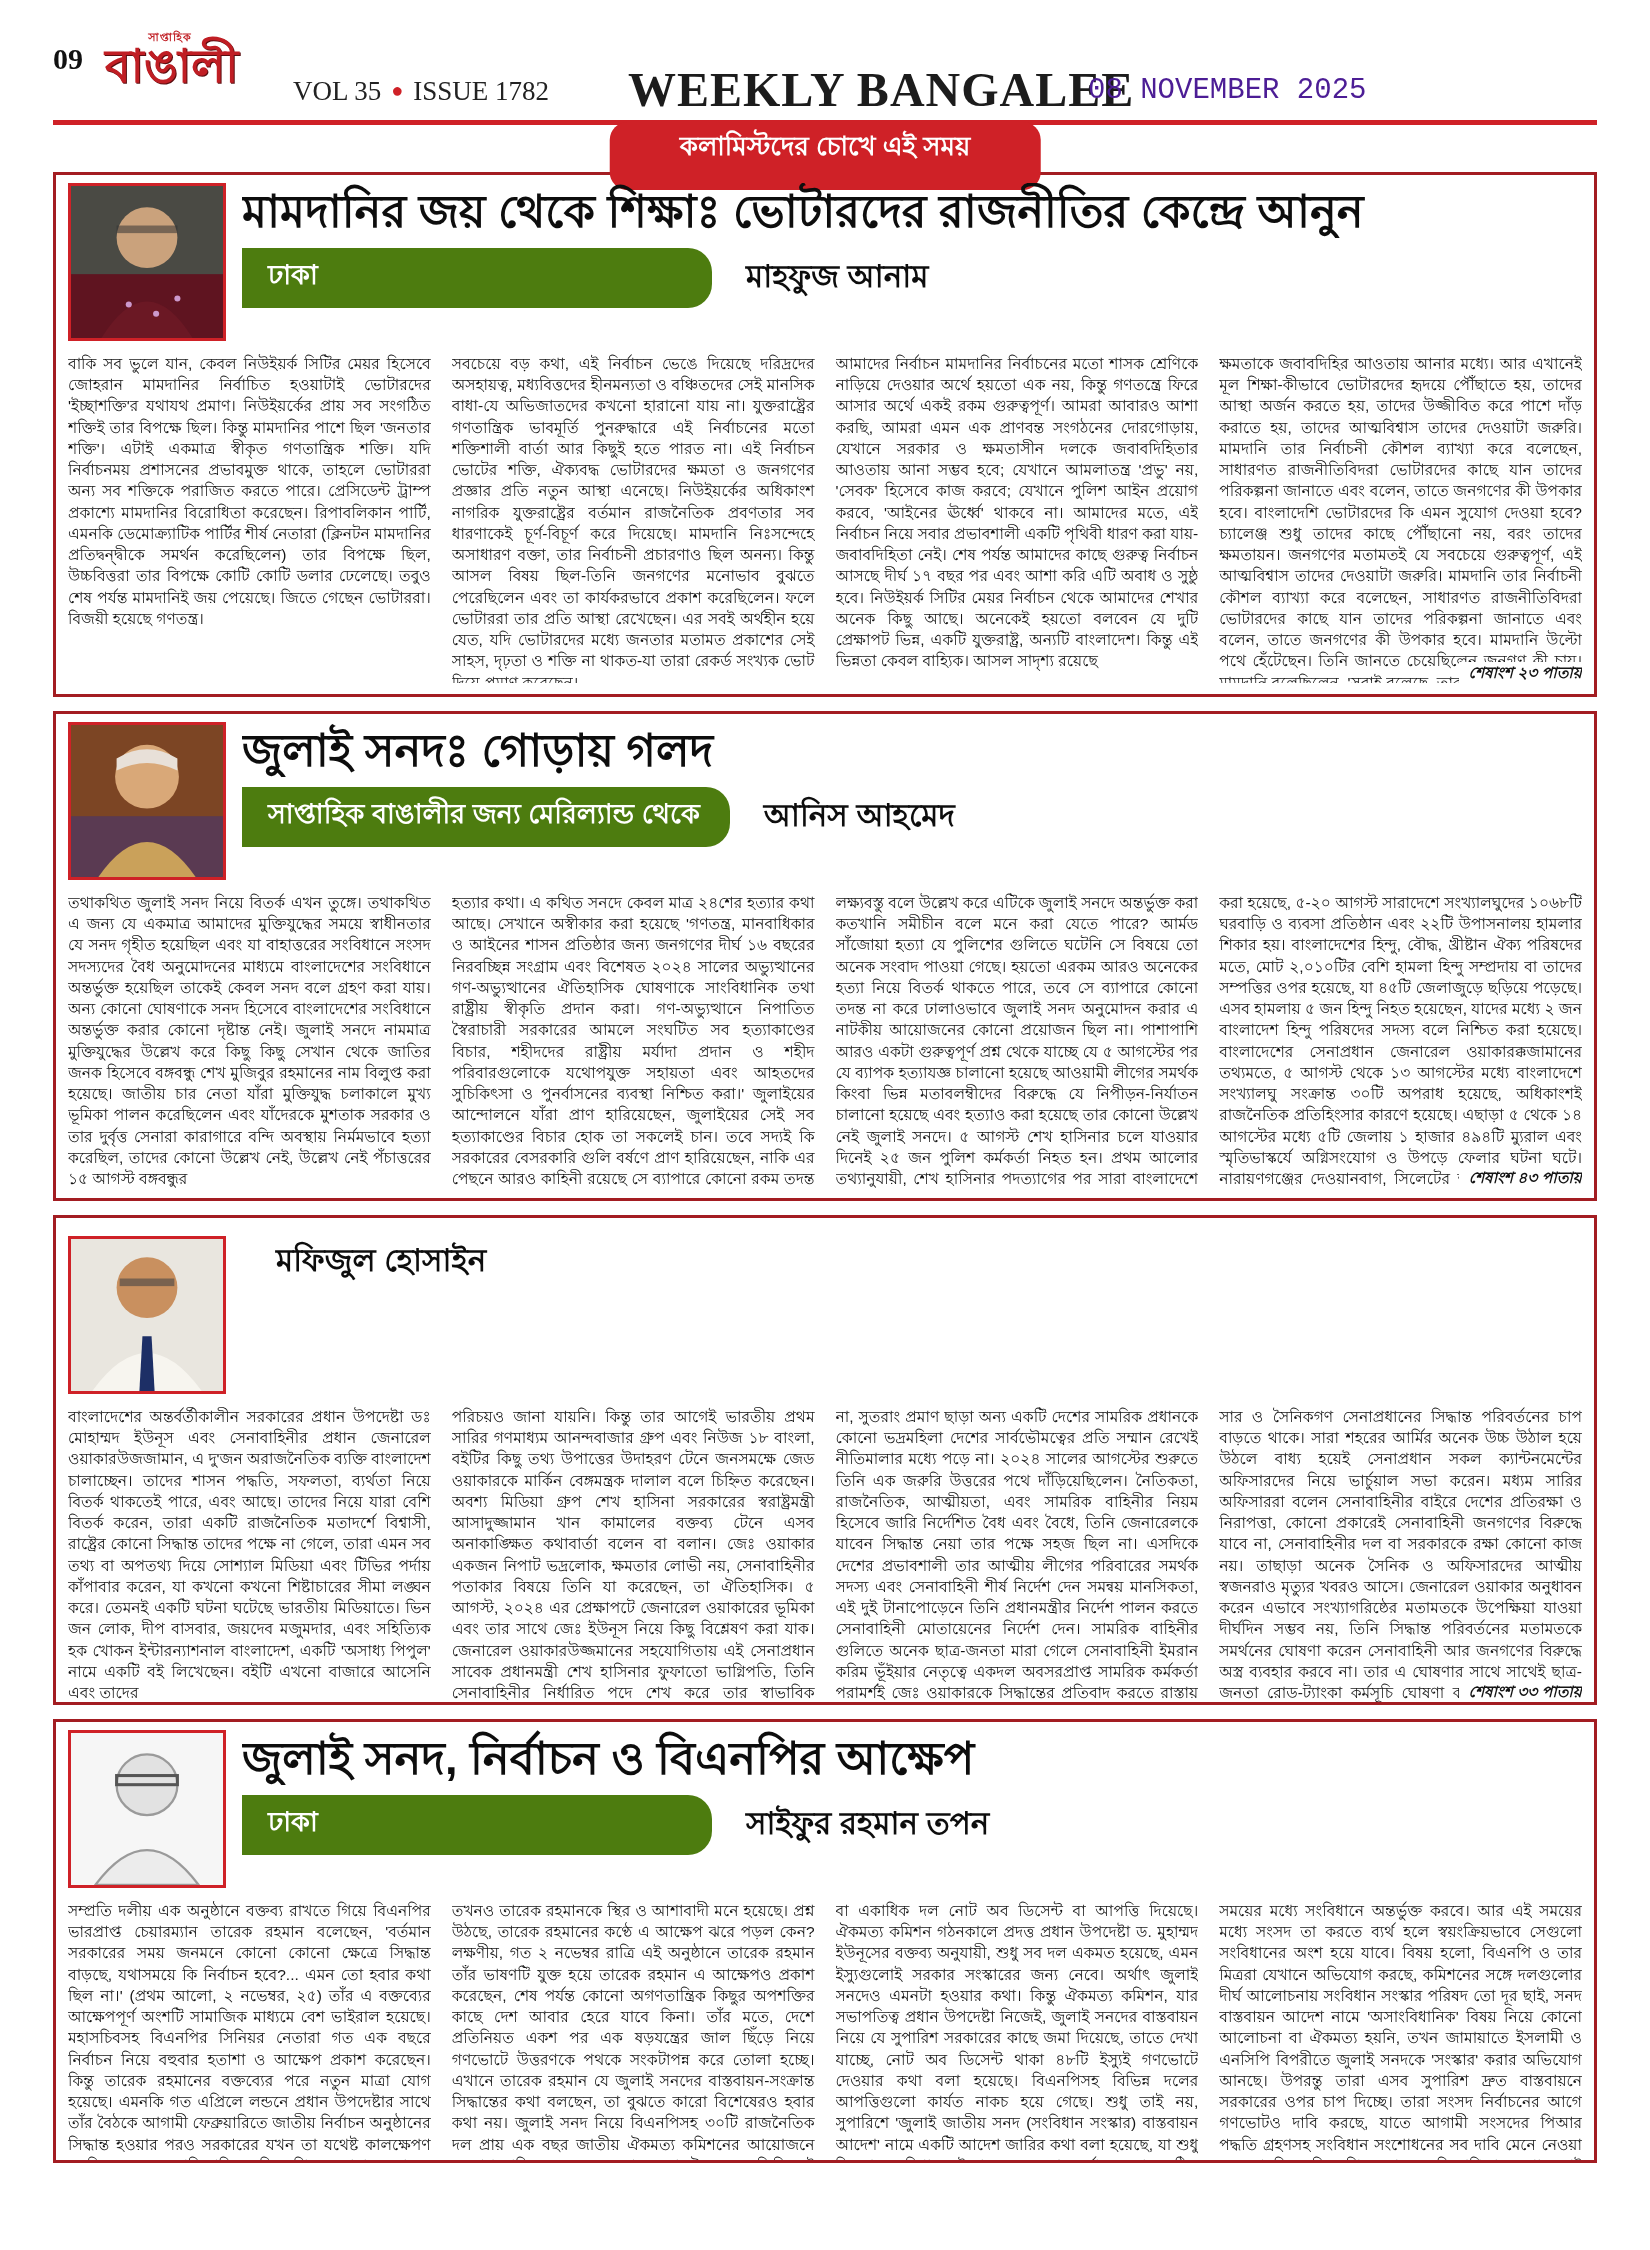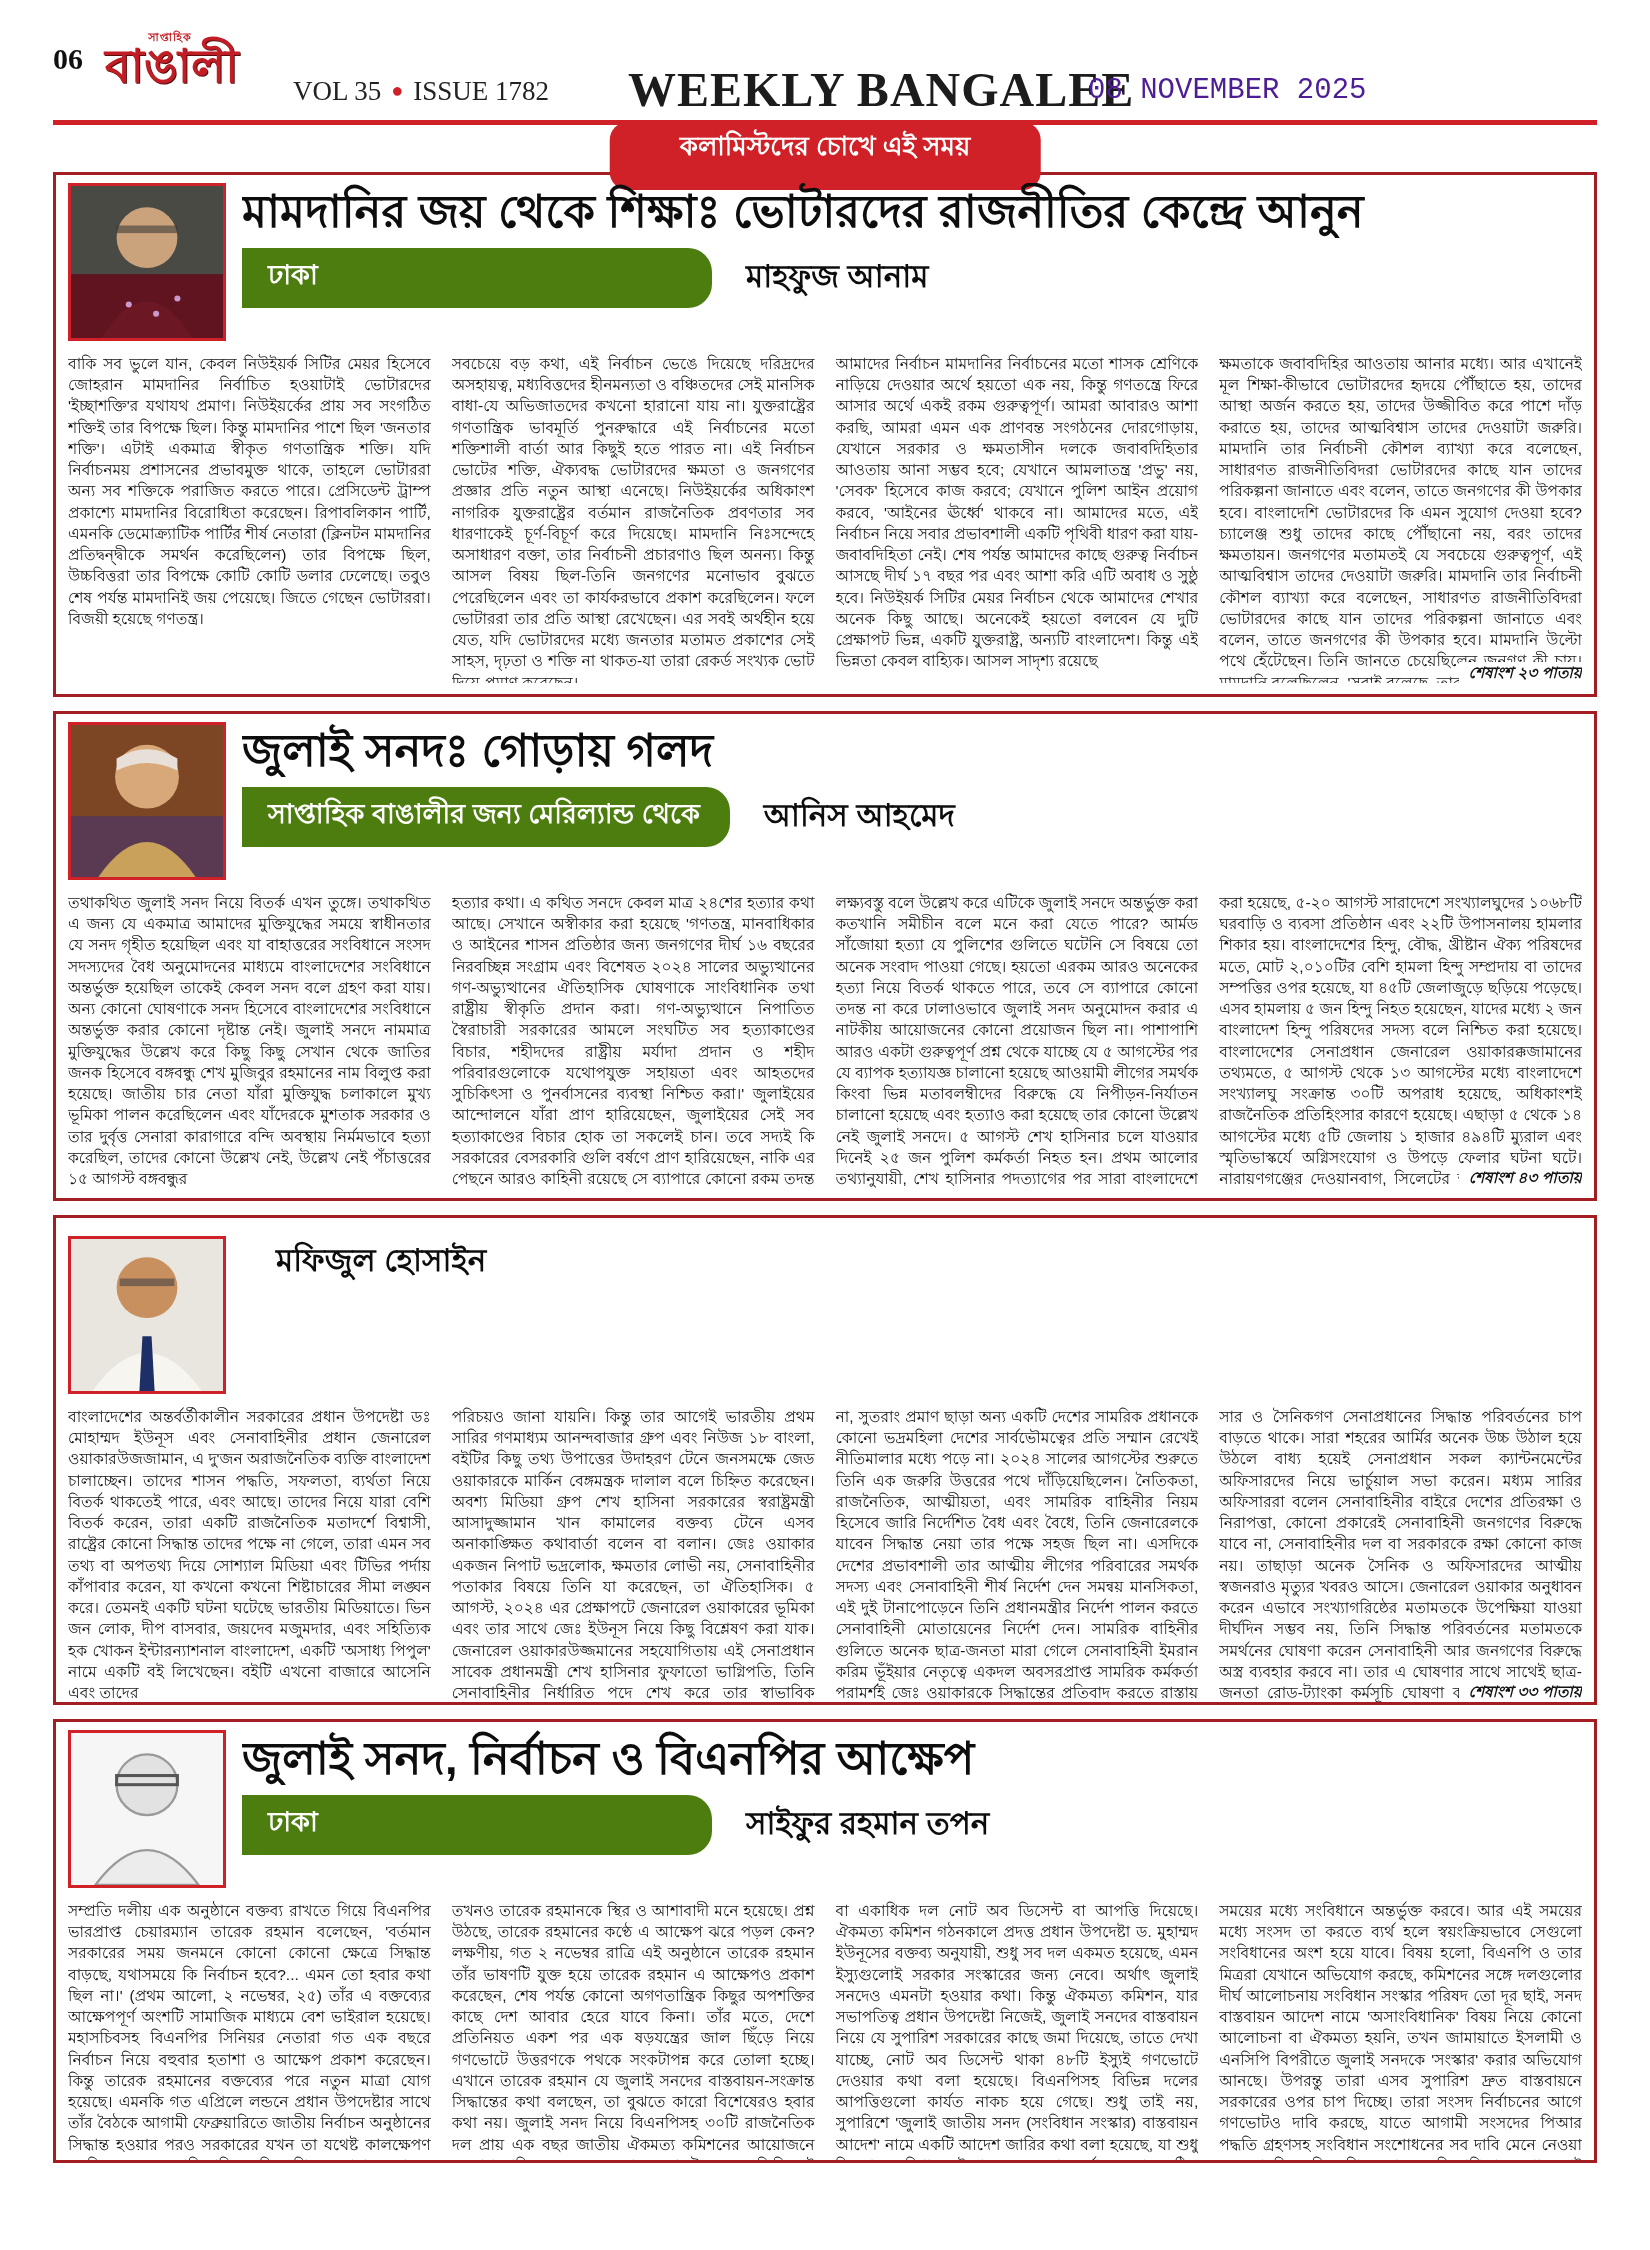--- a/index.html
+++ b/index.html
@@ -61,21 +61,21 @@
     position:absolute;right:0;bottom:0;background:#fff;
     font-style:italic;font-weight:bold;padding-left:10px;font-size:15.5px;
   }
 </style>
 </head>
 <body>
 
 <div class="page">
 
   <div class="hdr">
-    <div class="page-num">06</div>
+    <div class="page-num">09</div>
     <div class="logo">
       <span class="logo-top">সাপ্তাহিক</span>
       <span class="logo-main">বাঙালী</span>
     </div>
     <div class="vol-issue">
       <span>VOL 35</span><span class="dot">●</span><span>ISSUE 1782</span>
     </div>
     <div class="masthead">WEEKLY BANGALEE</div>
     <div class="issue-date">08 NOVEMBER 2025</div>
   </div>

